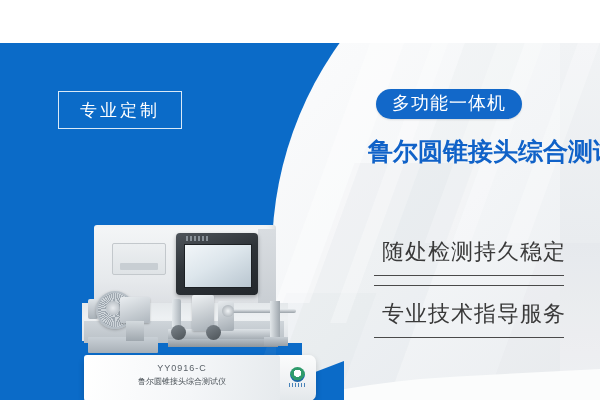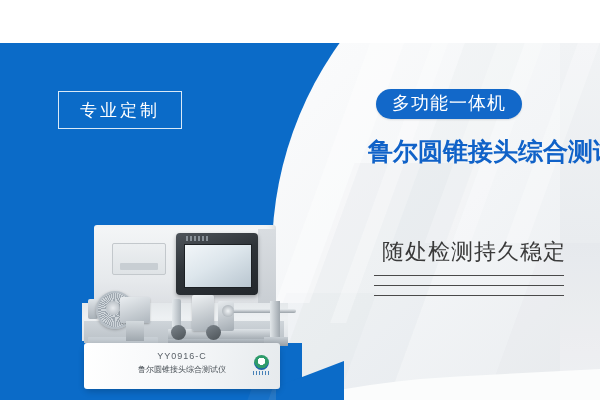--- a/index.html
+++ b/index.html
@@ -121,21 +121,21 @@
   }
   .m-base{
     position:absolute;left:10px;top:78px;width:206px;height:38px;
     background:linear-gradient(180deg,#e4e8eb 0%,#eef1f3 40%,#dfe3e7 100%);
   }
   .m-bed{
     position:absolute;left:12px;top:96px;width:200px;height:22px;
     background:linear-gradient(180deg,#cfd5da,#b9c0c6);
   }
   .m-body{
-    position:absolute;left:12px;top:118px;width:196px;height:46px;
+    position:absolute;left:12px;top:130px;width:232px;height:46px;
     background:linear-gradient(180deg,#fbfcfc 0%,#f0f2f4 55%,#e3e7ea 100%);
     border-radius:7px;
     box-shadow:0 3px 6px rgba(0,0,0,.18);
   }
   .m-body-face{
     position:absolute;left:0;top:0;width:196px;height:46px;
     background:linear-gradient(100deg,#ffffff 0%,#f4f6f8 55%,#e6eaed 100%);
     border-radius:3px;
   }
   .m-label-model{
@@ -263,20 +263,21 @@
 
   <div class="pill">
     <span>多功能一体机</span>
   </div>
   <div class="main-title">鲁尔圆锥接头综合测试仪</div>
 
   <div class="features">
     <div class="feat">随处检测持久稳定</div>
     <div class="feat-rule"></div>
     <div class="feat-rule"></div>
+    <div class="feat">专业技术指导服务</div>
     <div class="feat-rule"></div>
   </div>
 
   <div class="machine">
 
     <div class="m-backpanel"></div>
     <div class="m-backpanel-side"></div>
     <div class="m-plate"></div>
 
     <div class="m-hmi">

